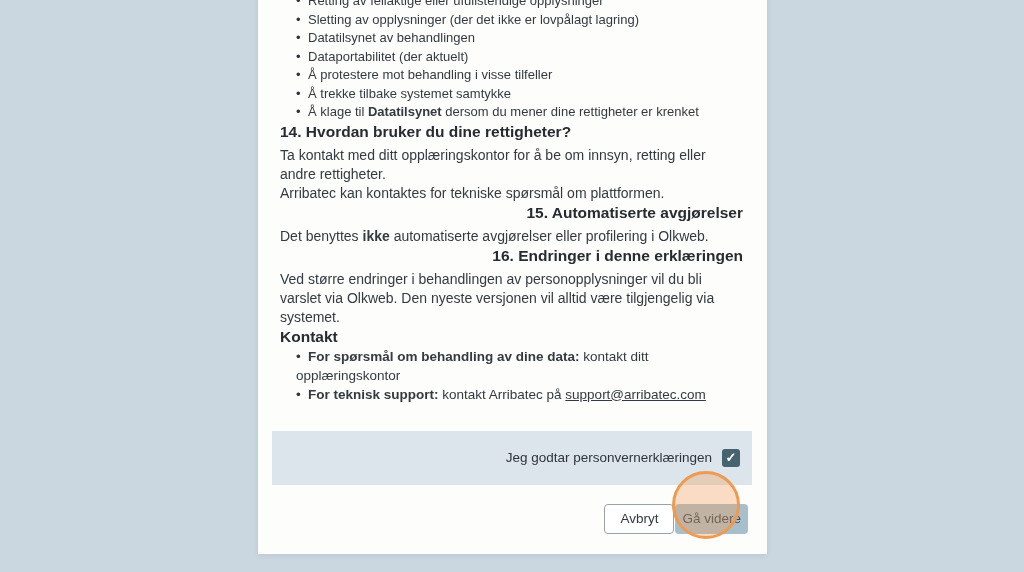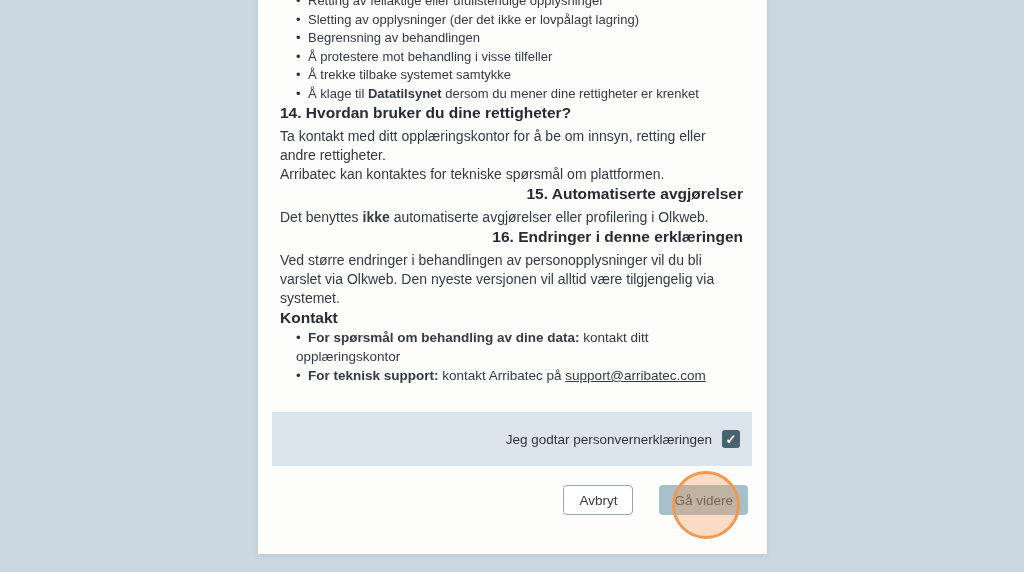--- a/index.html
+++ b/index.html
@@ -42,43 +42,44 @@
     background:var(--consent-band-background);
     display:flex;align-items:center;justify-content:flex-end;
     gap:10px;padding-right:12px;font-size:13.5px;
   }
   .consent-label{color:#2e343a;cursor:pointer;}
   .checkbox{
     width:18px;height:18px;border-radius:3px;background:var(--checkbox-checked);
     display:flex;align-items:center;justify-content:center;cursor:pointer;flex:0 0 auto;
   }
   .checkbox .check{color:#fff;font-size:13px;font-weight:700;line-height:1;}
-  .footer{display:flex;justify-content:flex-end;align-items:center;gap:26px;margin:19px -5px 0 0;}
+  .footer{display:flex;justify-content:flex-end;align-items:center;gap:1px;margin:19px -5px 0 0;}
   .btn{
     height:30px;border-radius:4px;font-size:13.5px;font-family:inherit;
     display:flex;align-items:center;justify-content:center;cursor:pointer;
   }
   .btn-cancel{background:#ffffff;border:1px solid #97a3ab;color:#333a40;padding:0 15px;}
-  .btn-continue{background:var(--continue-button-background);border:none;color:#3b4a52;padding:0 15px;}
+  .btn-continue{background:var(--continue-button-background);border:none;color:#3b4a52;padding:0 7px;}
   .click-circle{
     position:absolute;left:672px;top:471px;width:68px;height:68px;border-radius:50%;
     border:3px solid var(--highlight-circle);
     background:rgba(242,154,82,0.33);
     z-index:5;pointer-events:none;
   }
 </style>
 </head>
 <body>
 
 <div class="card">
 
   <ul class="bullets">
     <li><span class="bullet">•</span><span><span>Retting av feilaktige eller ufullstendige opplysninger</span></span></li>
     <li><span class="bullet">•</span><span><span>Sletting av opplysninger (der det ikke er lovpålagt lagring)</span></span></li>
-    <li><span class="bullet">•</span><span><span>Begrensning av behandlingen</span></span></li>
+    <li><span class="bullet">•</span><span><span>Datatilsynet av behandlingen</span></span></li>
+    <li><span class="bullet">•</span><span><span>Dataportabilitet (der aktuelt)</span></span></li>
     <li><span class="bullet">•</span><span><span>Å protestere mot behandling i visse tilfeller</span></span></li>
     <li><span class="bullet">•</span><span><span>Å trekke tilbake systemet samtykke</span></span></li>
     <li><span class="bullet">•</span><span><span>Å klage til </span><span style="font-weight: 700;">Datatilsynet</span><span> dersom du mener dine rettigheter er krenket</span></span></li>
   </ul>
 
   <h3 class="section-heading mt10">14. Hvordan bruker du dine rettigheter?</h3>
   <div class="para">
     <span class="block"><span>Ta kontakt med ditt opplæringskontor for å be om innsyn, retting eller andre rettigheter.</span></span>
     <span class="block"><span>Arribatec kan kontaktes for tekniske spørsmål om plattformen.</span></span>
   </div>

